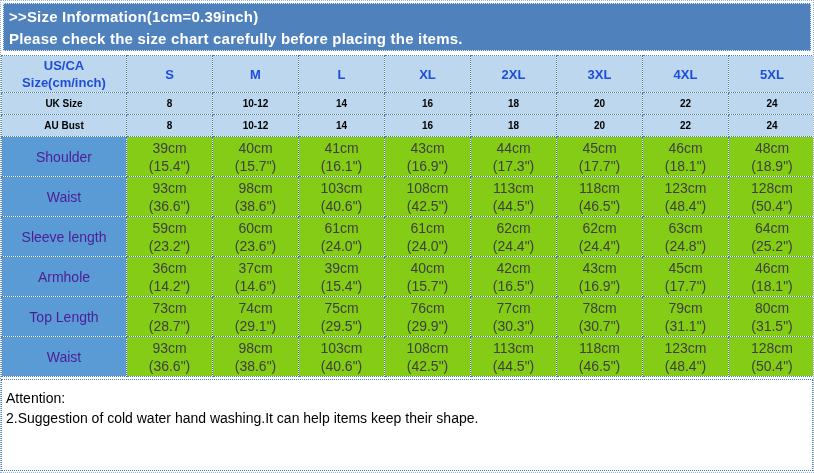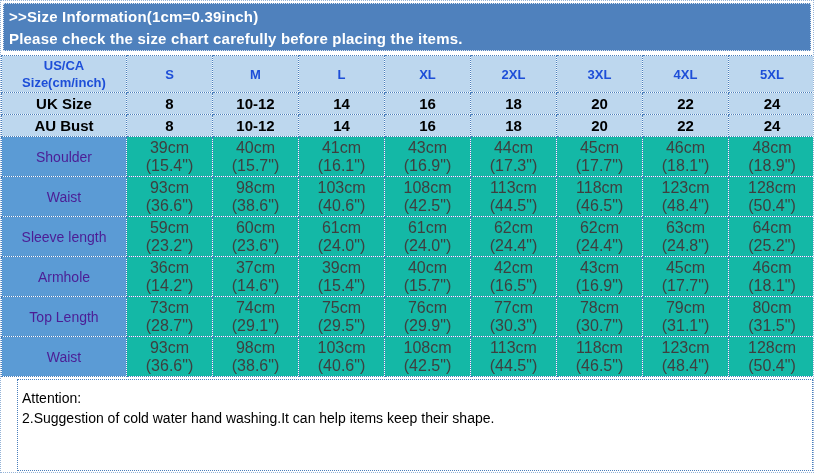--- a/index.html
+++ b/index.html
@@ -44,43 +44,43 @@
     background: #bdd7ee;
     color: #1d4ed8;
     font-size: 13px;
     font-weight: bold;
     height: 36px;
   }
   th.corner span { display: block; line-height: 17px; }
   tr.intl-row th, tr.intl-row td {
     background: #bdd7ee;
     color: #000000;
-    font-size: 15px;
+    font-size: 10px;
     font-weight: bold;
     height: 21px;
   }
   tr.measure-row { height: 40px; }
   th.measure-label {
     background: #5b9bd5;
     border: 1px dotted #ffffff;
     color: #4c1d95;
     font-size: 14px;
     font-weight: normal;
     text-align: left;
     padding-left: 5px;
   }
   td.measure-cell {
-    background: #14b8a6;
+    background: #84cc16;
     color: #3f3f3f;
-    font-size: 16px;
+    font-size: 14px;
   }
   td.measure-cell span { display: block; line-height: 18px; }
   
   .attention {
-    margin: 2px 0 0 16px;
+    margin: 2px 0 0 0;
     box-sizing: border-box;
     height: 92px;
     border: 1px dotted #4a7ebb;
     padding: 8px 4px 0 4px;
     color: #000000;
     font-size: 14px;
     line-height: 20px;
   }
   
   .bottom-strip {

